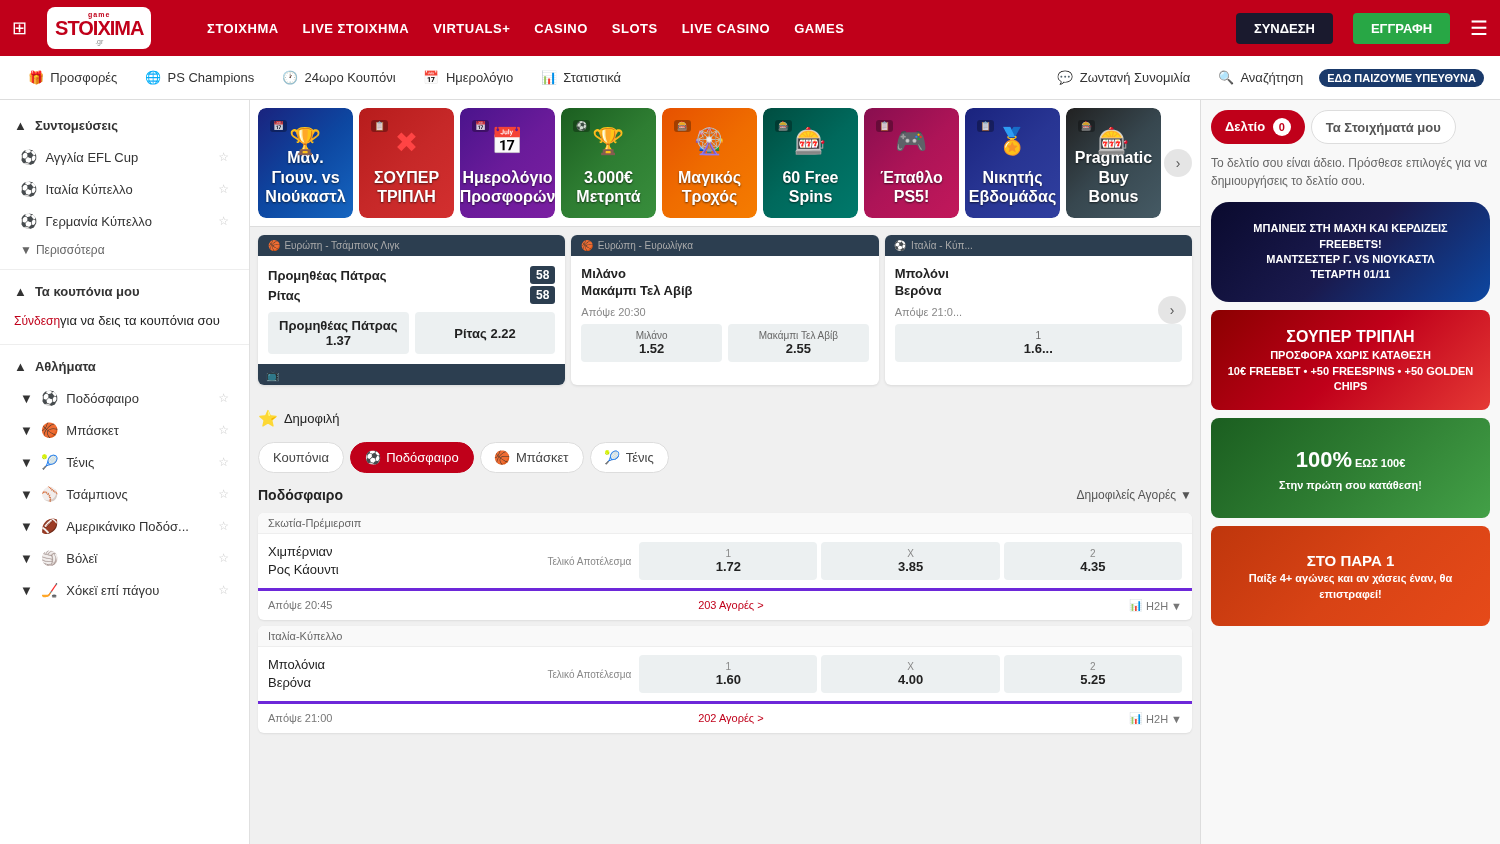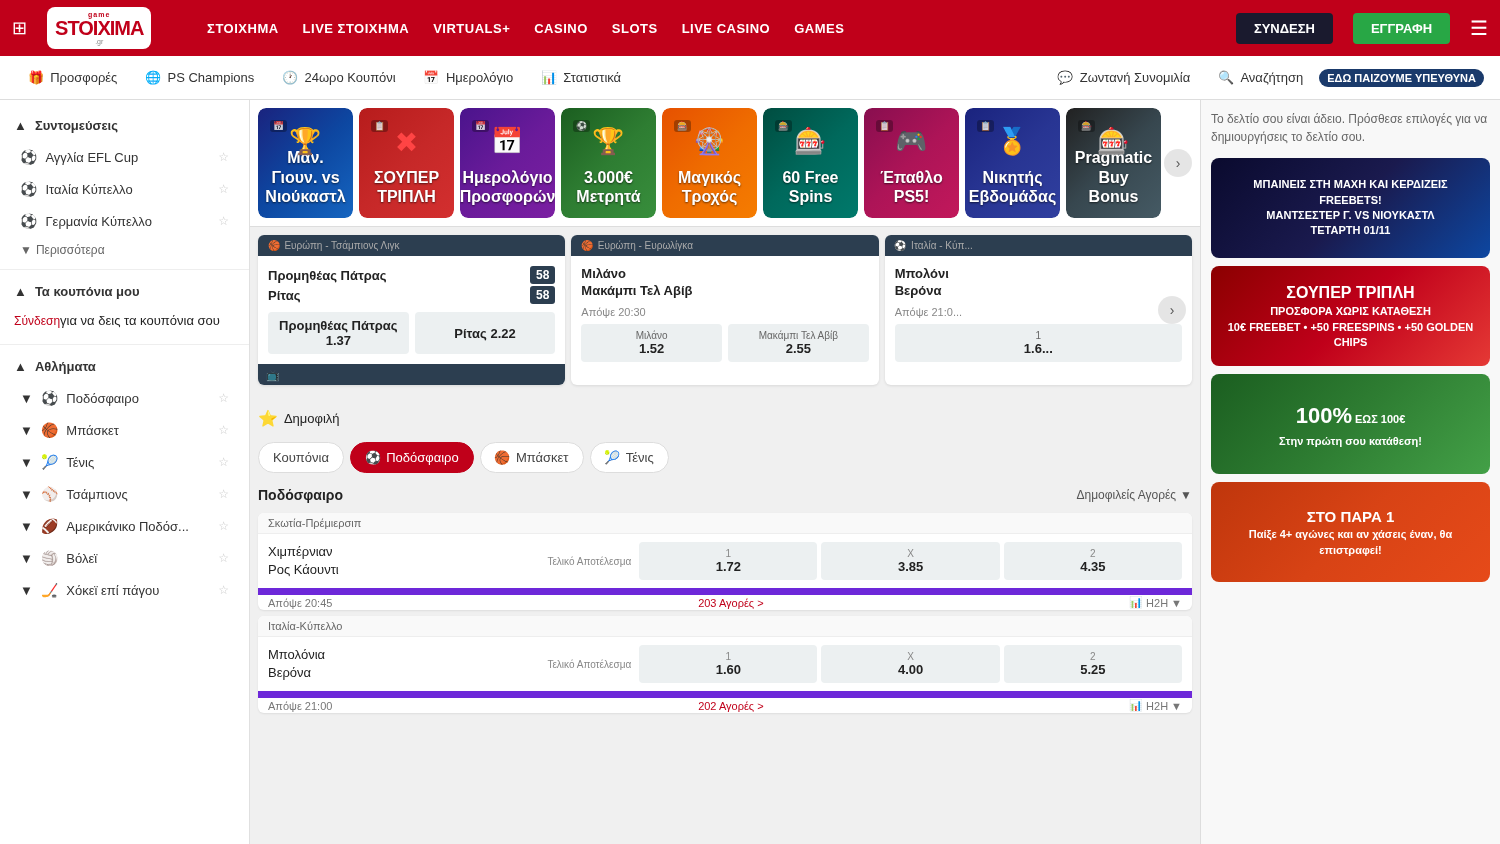--- a/index.html
+++ b/index.html
@@ -372,24 +372,23 @@
       border-radius: 4px;
       padding: 6px 4px;
       text-align: center;
       cursor: pointer;
       border: none;
     }
     .odd-cell .odd-head { font-size: 10px; color: #888; display: block; }
     .odd-cell .odd-val { font-size: 13px; font-weight: bold; color: #222; }
     .match-row-footer {
       display: flex;
-      align-items: center;
       justify-content: space-between;
-      padding: 1px 10px;
-      border-top: 7px solid #6d28d9;
+      padding: 8px 10px;
+      border-top: 3px solid #6d28d9;
       color: #777;
       font-size: 11px;
     }
     .h2h-btn { background: none; border: none; cursor: pointer; color: #777; font-size: 11px; display: flex; align-items: center; gap: 3px; }
 
     
     .right-panel {
       width: 300px;
       min-width: 300px;
       background: #f8f8f8;
@@ -432,21 +431,21 @@
       height: 100px;
       display: flex;
       align-items: center;
       justify-content: center;
       color: #fff;
       font-weight: bold;
       font-size: 14px;
       text-align: center;
       padding: 10px;
     }
-    .promo-dark { background: linear-gradient(135deg, #0a0a2e, #1a1a4e, #0d47a1); }
+    .promo-dark { background: linear-gradient(135deg, #0a0a2e, #1a1a4e, #0d47a1); border-radius: 18px; }
     .promo-red { background: linear-gradient(135deg, #8b0000, #c0001a, #e53935); }
     .promo-green { background: linear-gradient(135deg, #1b5e20, #2e7d32, #43a047); }
     .promo-orange { background: linear-gradient(135deg, #bf360c, #d84315, #e64a19); }
     .promo-text { font-size: 12px; }
 
     
     ::-webkit-scrollbar { width: 4px; }
     ::-webkit-scrollbar-track { background: #f1f1f1; }
     ::-webkit-scrollbar-thumb { background: #ccc; border-radius: 2px; }
 
@@ -884,20 +883,27 @@
             <span>📊</span> H2H
             <span>▼</span>
           </button>
         </div>
       </div>
 
     </div>
   </div>
 
   <aside class="right-panel">
+    <div class="betslip-tabs">
+      <button class="betslip-tab active">
+        <span>Δελτίο</span>
+        <span class="badge">0</span>
+      </button>
+      <button class="betslip-tab inactive">Τα Στοιχήματά μου</button>
+    </div>
     <p class="betslip-empty">Το δελτίο σου είναι άδειο. Πρόσθεσε επιλογές για να δημιουργήσεις το δελτίο σου.</p>
 
     <div class="promo-banner">
       <div class="promo-banner-img promo-dark">
         <span class="promo-text" style="font-size:11px; line-height:1.4;">
           <strong>ΜΠΑΙΝΕΙΣ ΣΤΗ ΜΑΧΗ ΚΑΙ ΚΕΡΔΙΖΕΙΣ FREEBETS!</strong><br>
           ΜΑΝΤΣΕΣΤΕΡ Γ. VS ΝΙΟΥΚΑΣΤΛ<br>ΤΕΤΑΡΤΗ 01/11
         </span>
       </div>
     </div>

